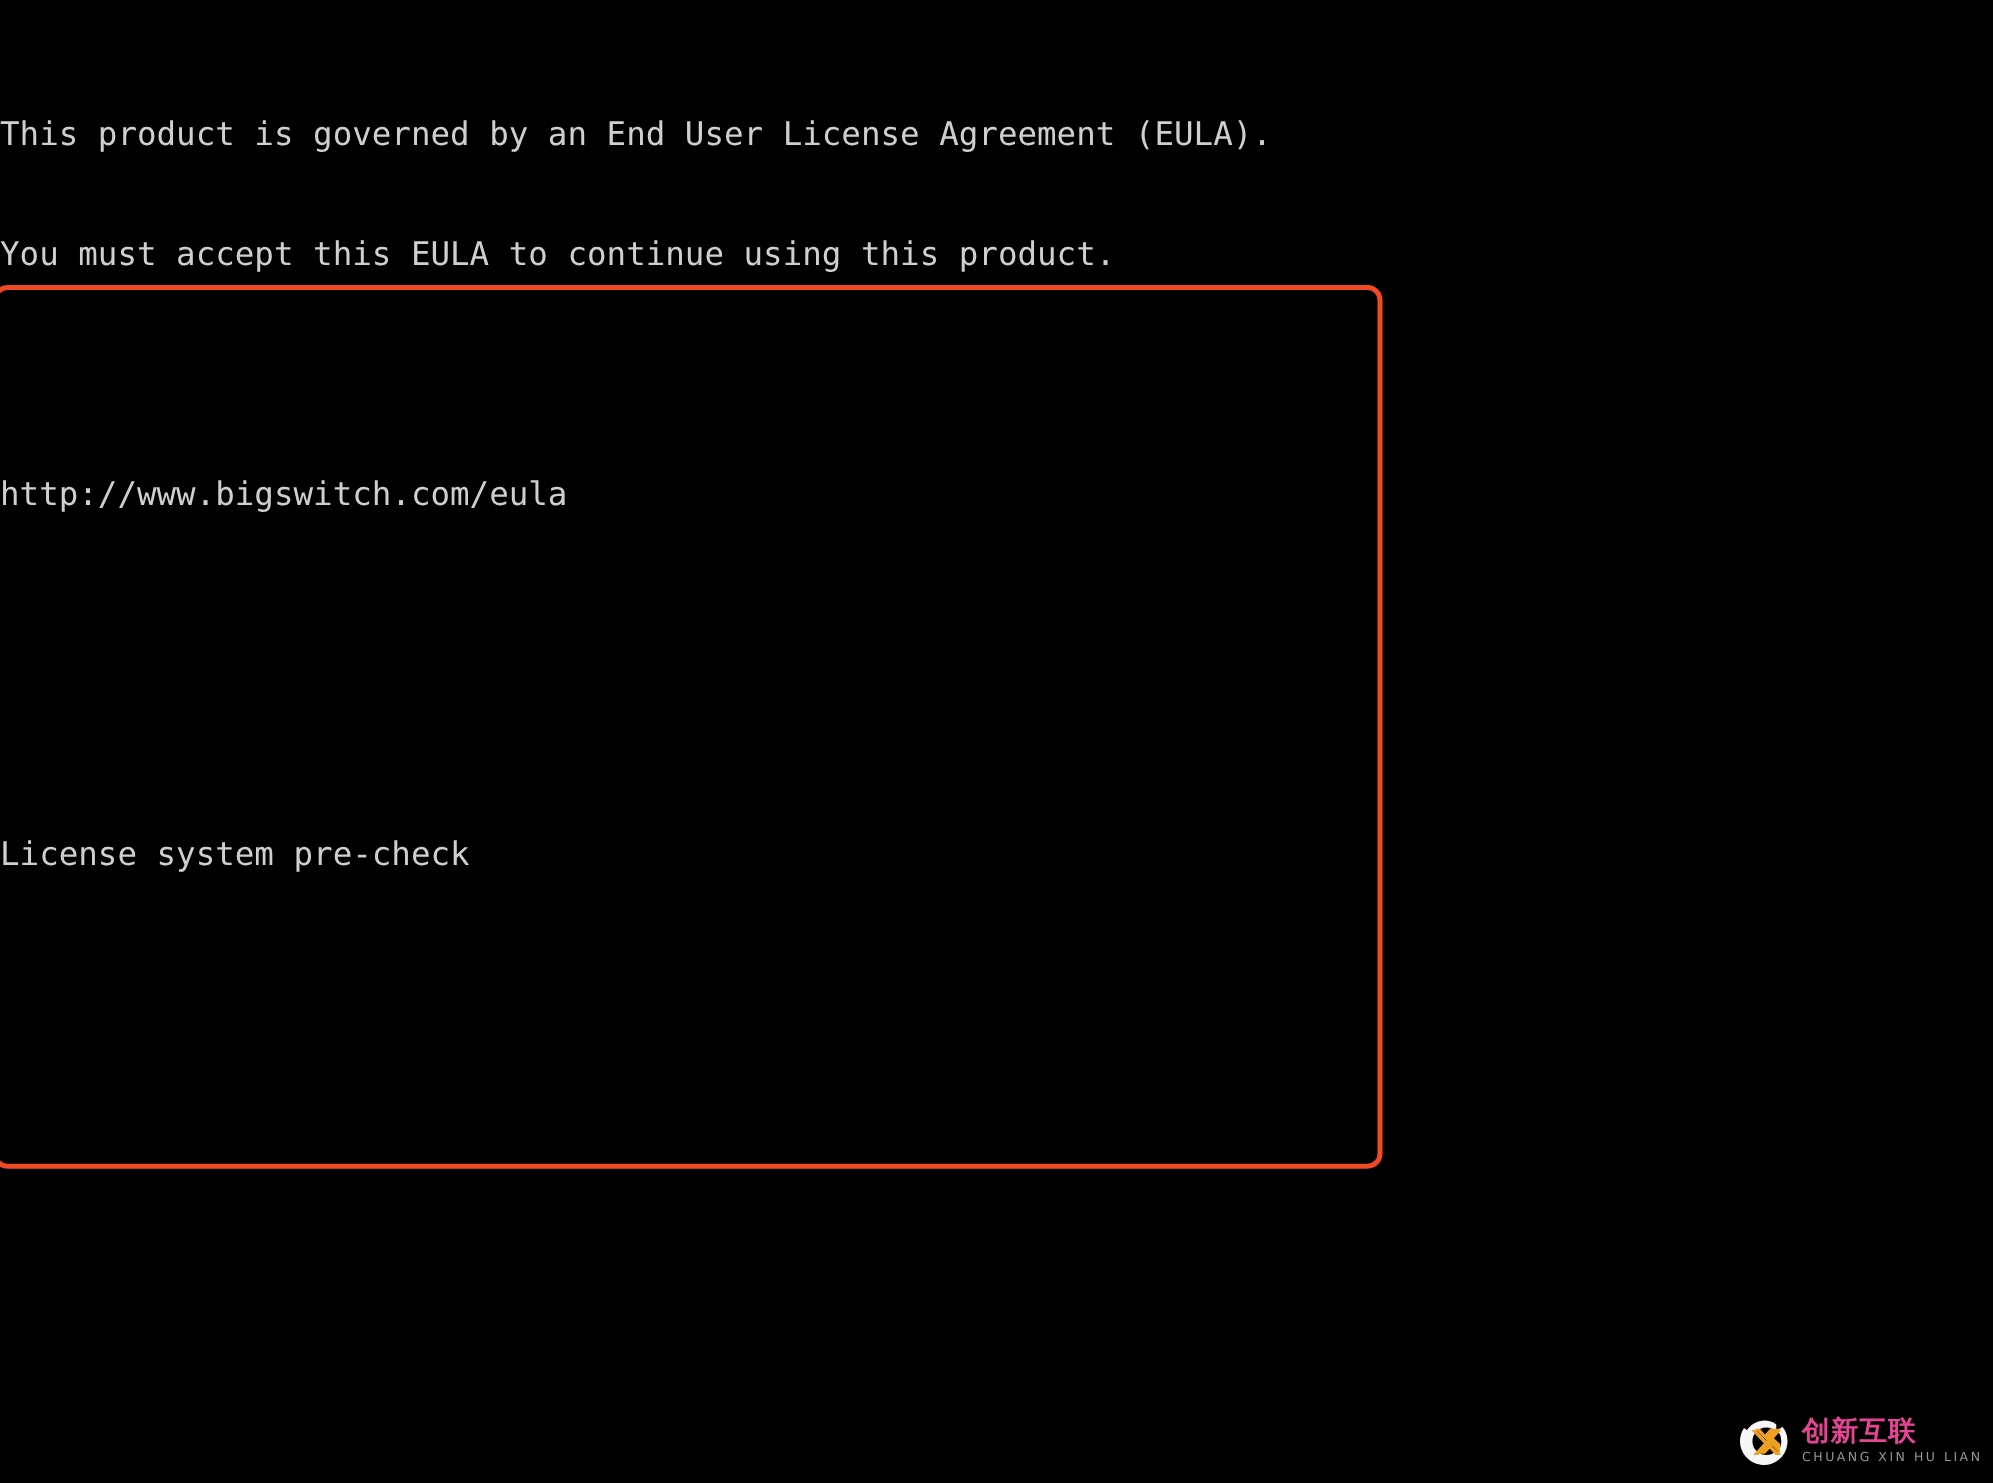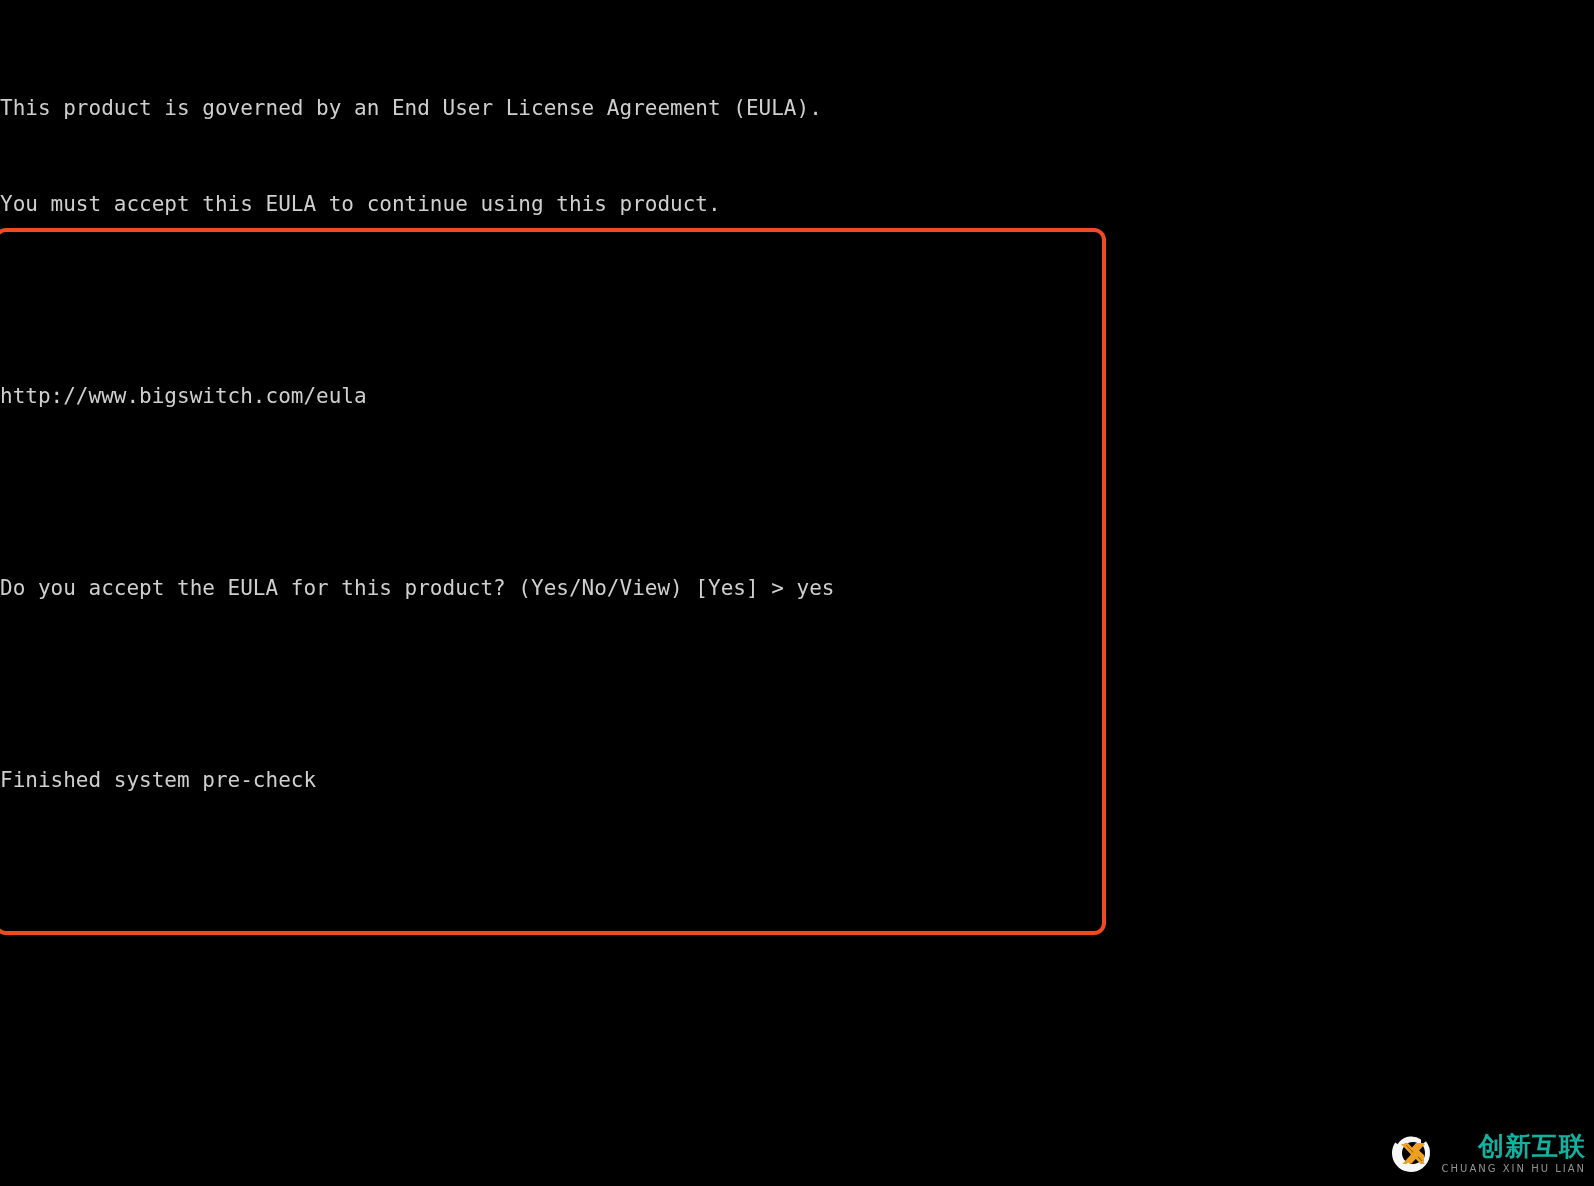--- a/index.html
+++ b/index.html
@@ -24,21 +24,21 @@
     height: 1186px;
     color: #cfcfcf;
     font-size: 26px;
     line-height: 32px;
     letter-spacing: 0px;
     white-space: pre;
   }
   .term-line {
     height: 32px;
     line-height: 32px;
-    font-size: 21px;
+    font-size: 26px;
     white-space: pre;
     color: #cfcfcf;
     margin: 0;
     padding: 0;
     position: relative;
     z-index: 3;
   }
   .term-line.blank {
     color: transparent;
   }
@@ -85,26 +85,25 @@
     flex: 0 0 auto;
   }
   #wm-text {
     display: flex;
     flex-direction: column;
     justify-content: center;
     line-height: 1;
   }
   #wm-cn {
     font-family: "DejaVu Sans", "Liberation Sans", sans-serif;
-    font-size: 26px;
+    font-size: 22px;
     font-weight: bold;
-    color: #14b8a6;
+    color: #ec4899;
     letter-spacing: 1px;
     white-space: nowrap;
-    text-align: right;
   }
   #wm-py {
     font-family: "DejaVu Sans", "Liberation Sans", sans-serif;
     font-size: 10px;
     color: #9a9a9a;
     letter-spacing: 2.0px;
     white-space: nowrap;
     margin-top: 5px;
     text-align: left;
   }
@@ -113,23 +112,22 @@
 <body>
 
 <div id="terminal">
   <div id="term-scroll">
 
     <div class="term-line">This product is governed by an End User License Agreement (EULA).</div>
     <div class="term-line">You must accept this EULA to continue using this product.</div>
     <div class="term-line blank">&nbsp;</div>
     <div class="term-line">http://www.bigswitch.com/eula</div>
     <div class="term-line blank">&nbsp;</div>
-    <div class="term-line">Do you accept the EULA for this product? (Yes/No/View) [Yes] &gt; yes</div>
     <div class="term-line blank">&nbsp;</div>
-    <div class="term-line">Finished system pre-check</div>
+    <div class="term-line">License system pre-check</div>
     <div class="term-line blank">&nbsp;</div>
     <div class="term-line blank">&nbsp;</div>
     
     
     
     
     
     
     
     

